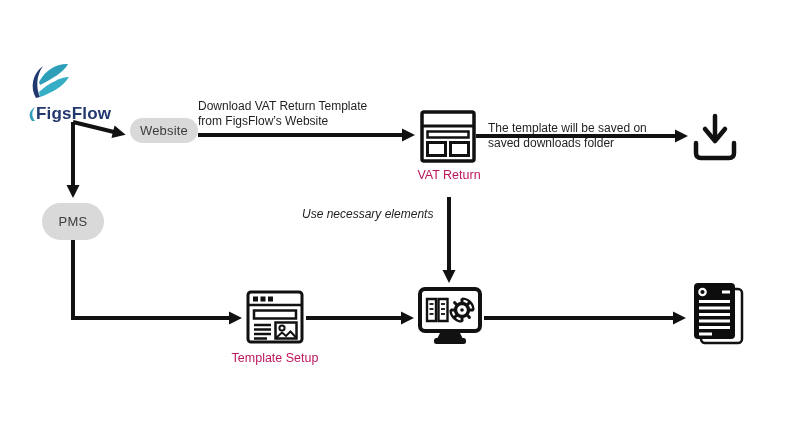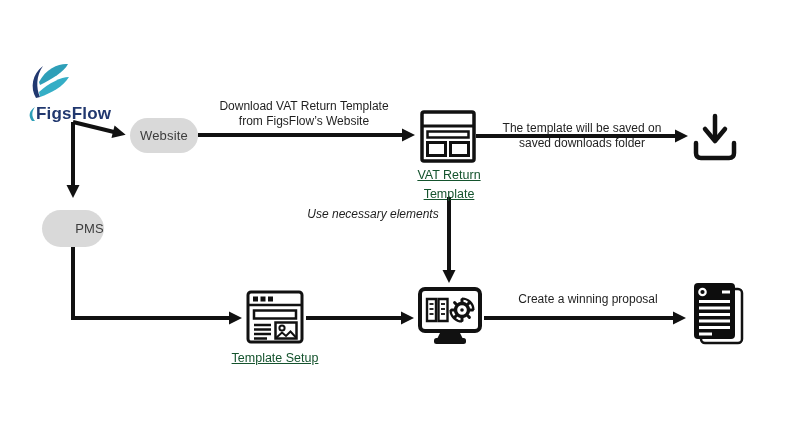--- a/index.html
+++ b/index.html
@@ -5,25 +5,25 @@
   html,body{margin:0;padding:0;}
   body{background:#ffffff;font-family:"Liberation Sans", sans-serif;}
   .canvas{position:relative;width:800px;height:440px;background:#ffffff;overflow:hidden;}
   .connectors{position:absolute;left:0;top:0;width:800px;height:440px;}
   .node{position:absolute;}
   .pill{
     background:#d9d9d9;border-radius:20px;display:flex;align-items:center;justify-content:center;
     color:#3c3c3c;font-size:13px;letter-spacing:.2px;
   }
   .edge-label{
-    position:absolute;text-align:center;font-size:12px;line-height:15px;color:#1f1f1f;
+    position:absolute;font-size:12px;line-height:15px;color:#1f1f1f;
   }
   .edge-label span{display:block;}
   .node-label{
-    position:absolute;text-align:center;font-size:12.5px;line-height:19px;color:#14532d;text-decoration:underline;
+    position:absolute;text-align:center;font-size:12.5px;line-height:19px;color:#be185d;
   }
   .node-label span{display:block;}
   .logo{position:absolute;left:27px;top:62px;width:86px;}
   .logo-text{display:flex;align-items:center;margin-top:-4px;}
   .logo-text .brand{font-size:17px;font-weight:bold;color:#21386f;letter-spacing:.2px;}
   .icon-box{position:absolute;}
 </style>
 </head>
 <body>
 
@@ -52,40 +52,39 @@
       <path d="M12 30 C22 21 34 15 42 15 C36 25 24 31 13 35 Z" fill="#35aec6"></path>
     </svg>
     <div class="logo-text">
       <svg width="9" height="14" viewBox="0 0 9 14">
         <path d="M8 0 C2 4 1 9 5 14 L8 14 C4 9 5 4 8 0 Z" fill="#2e9fb8"></path>
       </svg>
       <span class="brand">FigsFlow</span>
     </div>
   </div>
 
-  <div class="node pill" style="left:130px;top:118px;width:68px;height:35px;">
+  <div class="node pill" style="left:130px;top:118px;width:68px;height:25px;">
     <span>Website</span>
   </div>
 
-  <div class="node pill" style="left:42px;top:210px;width:62px;height:37px;justify-content:flex-end;">
+  <div class="node pill" style="left:42px;top:203px;width:62px;height:37px;">
     <span>PMS</span>
   </div>
 
   <div class="icon-box" style="left:419px;top:109px;">
     <svg width="58" height="56" viewBox="0 0 58 56">
       <rect x="3" y="3" width="52" height="49" rx="2" fill="#ffffff" stroke="#111111" stroke-width="3.5"></rect>
       <line x1="3" y1="17" x2="55" y2="17" stroke="#111111" stroke-width="3"></line>
       <rect x="8.5" y="22.5" width="41" height="6" fill="none" stroke="#111111" stroke-width="2.5"></rect>
       <rect x="8.5" y="33.5" width="18" height="13" fill="none" stroke="#111111" stroke-width="3"></rect>
       <rect x="31.5" y="33.5" width="18" height="13" fill="none" stroke="#111111" stroke-width="3"></rect>
     </svg>
   </div>
   <div class="node-label" style="left:403px;top:166px;width:92px;">
     <span>VAT Return</span>
-    <span>Template</span>
   </div>
 
   <div class="icon-box" style="left:691px;top:112px;">
     <svg width="48" height="52" viewBox="0 0 48 52">
       <line x1="24" y1="4" x2="24" y2="25" stroke="#111111" stroke-width="4.5" stroke-linecap="round"></line>
       <path d="M14 17 L24 29 L34 17" fill="none" stroke="#111111" stroke-width="4.5" stroke-linecap="round" stroke-linejoin="round"></path>
       <path d="M5 31 L5 41 Q5 46 10 46 L38 46 Q43 46 43 41 L43 31" fill="none" stroke="#111111" stroke-width="4.5" stroke-linecap="round"></path>
     </svg>
   </div>
 
@@ -159,17 +158,14 @@
     <span>Download VAT Return Template</span>
     <span>from FigsFlow’s Website</span>
   </div>
   <div class="edge-label" style="left:488px;top:101px;width:188px;margin-top:20px;">
     <span>The template will be saved on</span>
     <span>saved downloads folder</span>
   </div>
   <div class="edge-label" style="left:302px;top:207px;width:142px;font-style:italic;">
     <span>Use necessary elements</span>
   </div>
-  <div class="edge-label" style="left:498px;top:292px;width:180px;">
-    <span>Create a winning proposal</span>
-  </div>
 
 </div>
 
 </body></html>

